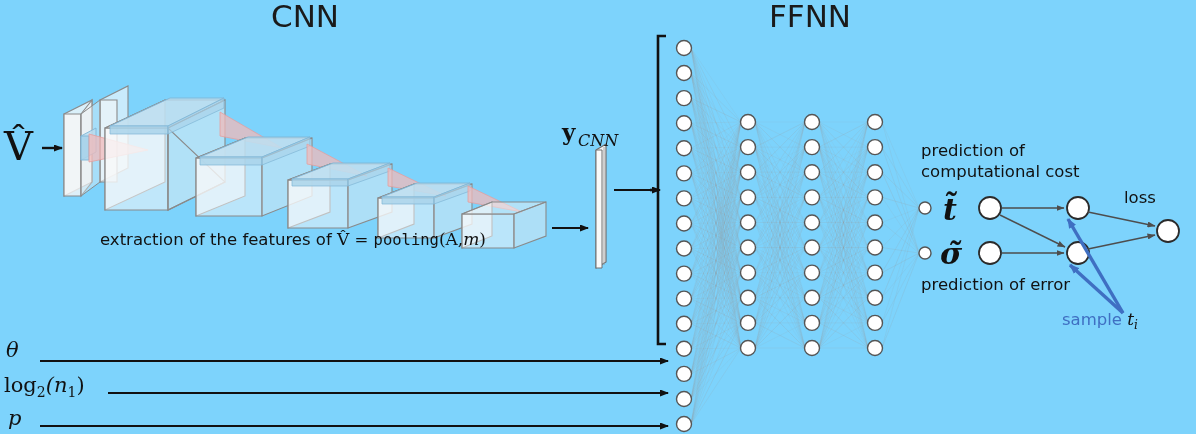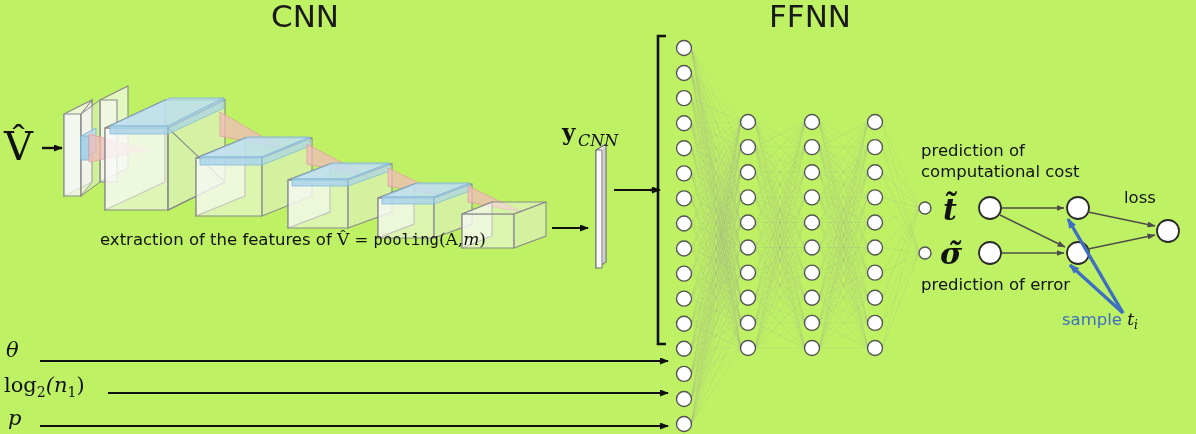--- a/index.html
+++ b/index.html
@@ -1,17 +1,17 @@
 <!DOCTYPE html>
 <html><head>
 <meta charset="utf-8">
 <style>
   html,body{margin:0;padding:0;background:#ffffff;}
   body{width:1196px;height:434px;font-family:"DejaVu Sans",sans-serif;overflow:hidden;}
-  #root{position:relative;width:1196px;height:434px;background:#bef264;}
+  #root{position:relative;width:1196px;height:434px;background:#7dd3fc;}
   svg.layer{position:absolute;left:0;top:0;width:1196px;height:434px;}
   .ttl{font-family:"DejaVu Sans",sans-serif;font-size:31px;fill:#1a1a1a;text-anchor:middle;}
   .serif{font-family:"DejaVu Serif",serif;fill:#111;}
   .sans{font-family:"DejaVu Sans",sans-serif;fill:#111;}
   .mono{font-family:"DejaVu Sans Mono",monospace;fill:#111;}
   .blue{fill:#3f6fc2;}
   text{dominant-baseline:alphabetic;}
 </style>
 </head>
 <body>

